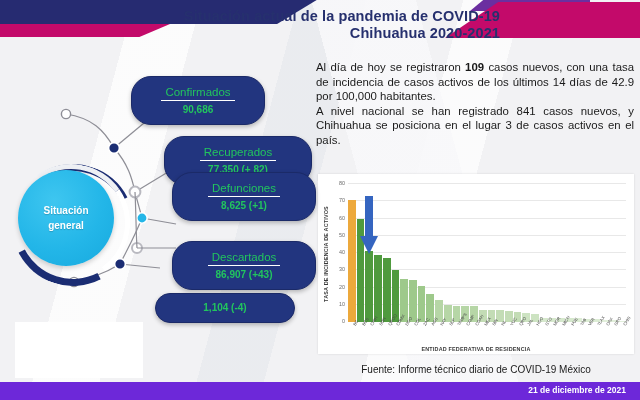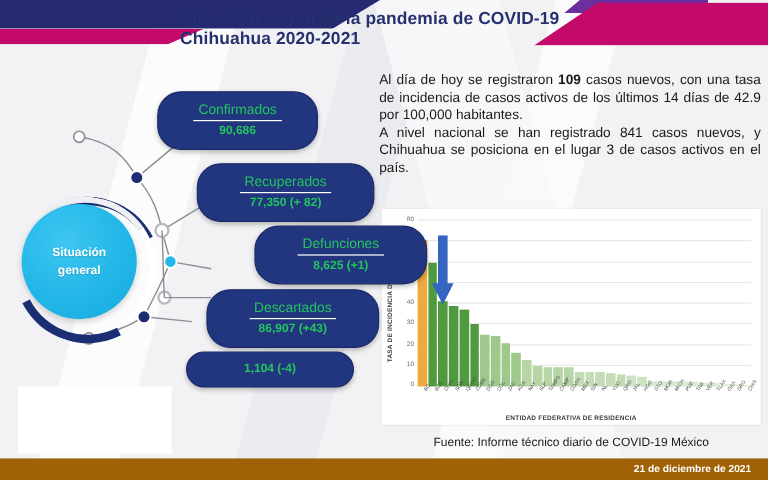--- a/index.html
+++ b/index.html
@@ -26,21 +26,21 @@
   .band{position:absolute;}
   .band-navy{left:-10px;top:-2px;width:330px;height:26px;background:#262b71;
     clip-path:polygon(0 0,100% 0,87% 100%,0 100%);}
   .band-magenta-l{left:-10px;top:24px;width:180px;height:13px;background:#c30a6a;
     clip-path:polygon(0 0,100% 0,83% 100%,0 100%);}
   .band-purple{right:50px;top:-2px;width:120px;height:13px;background:#6b2fa0;
     clip-path:polygon(13% 0,100% 0,100% 100%,0 100%);}
   .band-magenta-r{right:-10px;top:2px;width:205px;height:36px;background:#c30a6a;
     clip-path:polygon(26% 0,100% 0,100% 100%,0 100%);}
 
-  .title{position:absolute;left:150px;top:8px;width:350px;text-align:left;
+  .title{position:absolute;left:150px;top:8px;width:350px;text-align:right;
     color:#26306e;font-weight:bold;font-size:14.5px;line-height:17px;letter-spacing:.1px;}
 
   
   .diagram{position:absolute;left:0;top:52px;width:316px;height:300px;}
   .diagram svg{position:absolute;left:0;top:0;}
 
   .hub{position:absolute;left:18px;top:118px;width:96px;height:96px;border-radius:50%;
     background:radial-gradient(circle at 38% 32%,#3ec6f0 0%,#23b6e8 55%,#17a9de 100%);
     box-shadow:0 2px 5px rgba(0,0,0,.18);
     display:flex;align-items:center;justify-content:center;z-index:3;}
@@ -84,21 +84,21 @@
   .xlab span{position:absolute;left:50%;top:0;transform:rotate(-58deg);transform-origin:left top;
     font-size:4.2px;color:#4a4a4a;white-space:nowrap;}
   .xtitle{position:absolute;left:0;right:0;bottom:2px;text-align:center;
     font-size:5.4px;font-weight:bold;color:#3a3a3a;letter-spacing:.2px;}
   .arrow{position:absolute;left:52px;top:12px;width:18px;height:60px;z-index:5;}
 
   
   .white-patch{position:absolute;left:15px;top:322px;width:128px;height:56px;background:#fff;}
   .source{position:absolute;left:318px;top:364px;width:316px;text-align:center;
     font-size:10px;color:#1a1a1a;}
-  .footbar{position:absolute;left:0;right:0;bottom:0;height:18px;background:#a16207;}
+  .footbar{position:absolute;left:0;right:0;bottom:0;height:18px;background:#6d28d9;}
   .footbar .date{position:absolute;right:14px;top:3px;color:#fff;font-size:8.5px;font-weight:bold;}
 </style>
 </head>
 <body>
 
 <div id="slide">
 
   <div class="bg-tex"></div>
   <div class="bg-tex2"></div>
 
@@ -146,21 +146,21 @@
     </div>
 
     <div class="pill" style="left:131px;top:24px;width:106px;">
       <div class="lbl">Confirmados</div>
       <div class="val">90,686</div>
     </div>
     <div class="pill" style="left:164px;top:84px;width:120px;text-align:center;">
       <div class="lbl">Recuperados</div>
       <div class="val">77,350 (+ 82)</div>
     </div>
-    <div class="pill" style="left:172px;top:136px;width:116px;margin-left:40px;">
+    <div class="pill" style="left:172px;top:120px;width:116px;">
       <div class="lbl">Defunciones</div>
       <div class="val">8,625 (+1)</div>
     </div>
     <div class="pill" style="left:172px;top:189px;width:116px;">
       <div class="lbl">Descartados</div>
       <div class="val">86,907 (+43)</div>
     </div>
     <div class="pill" style="left:155px;top:241px;width:112px;">
       <div class="val">1,104 (-4)</div>
     </div>

